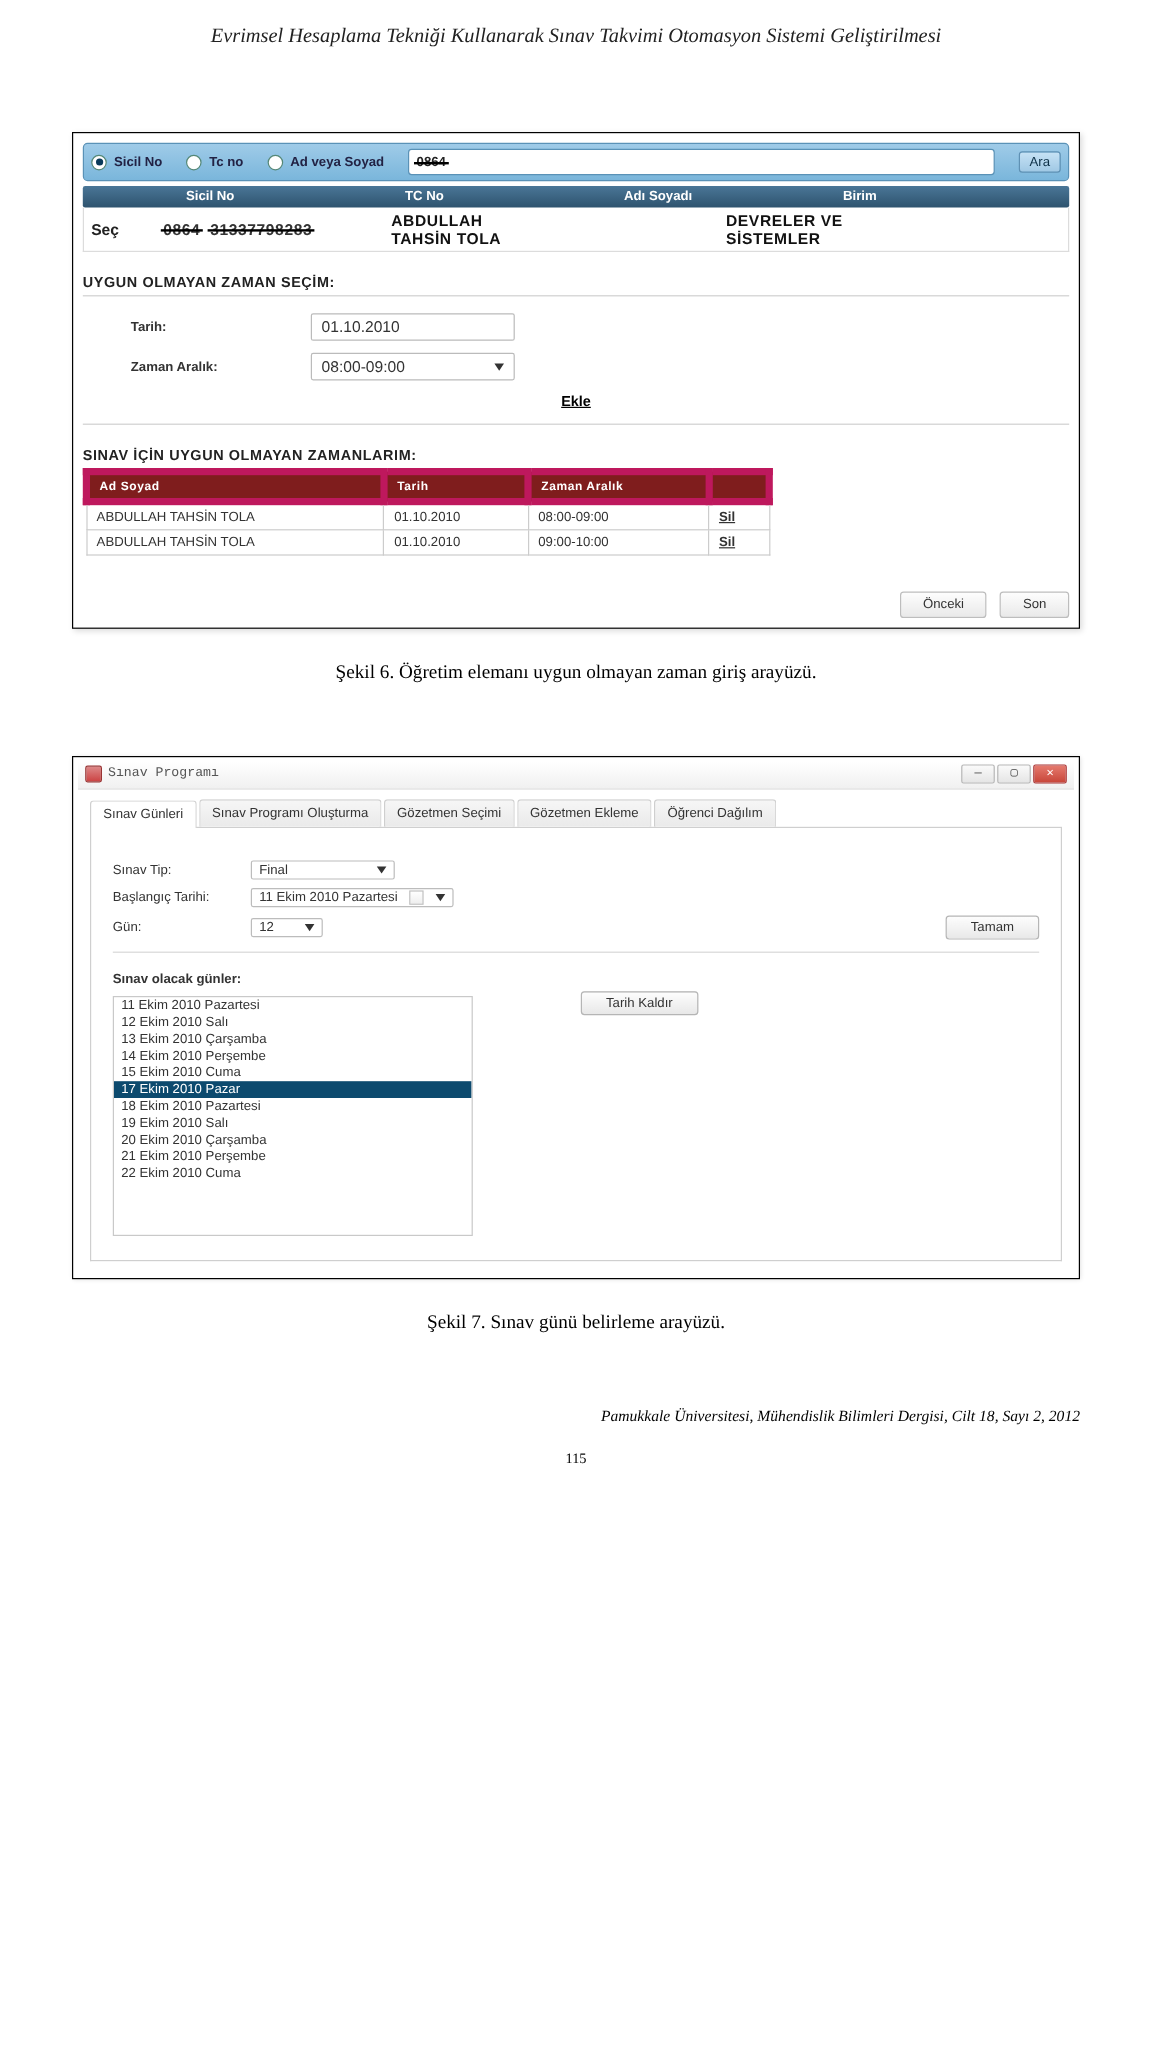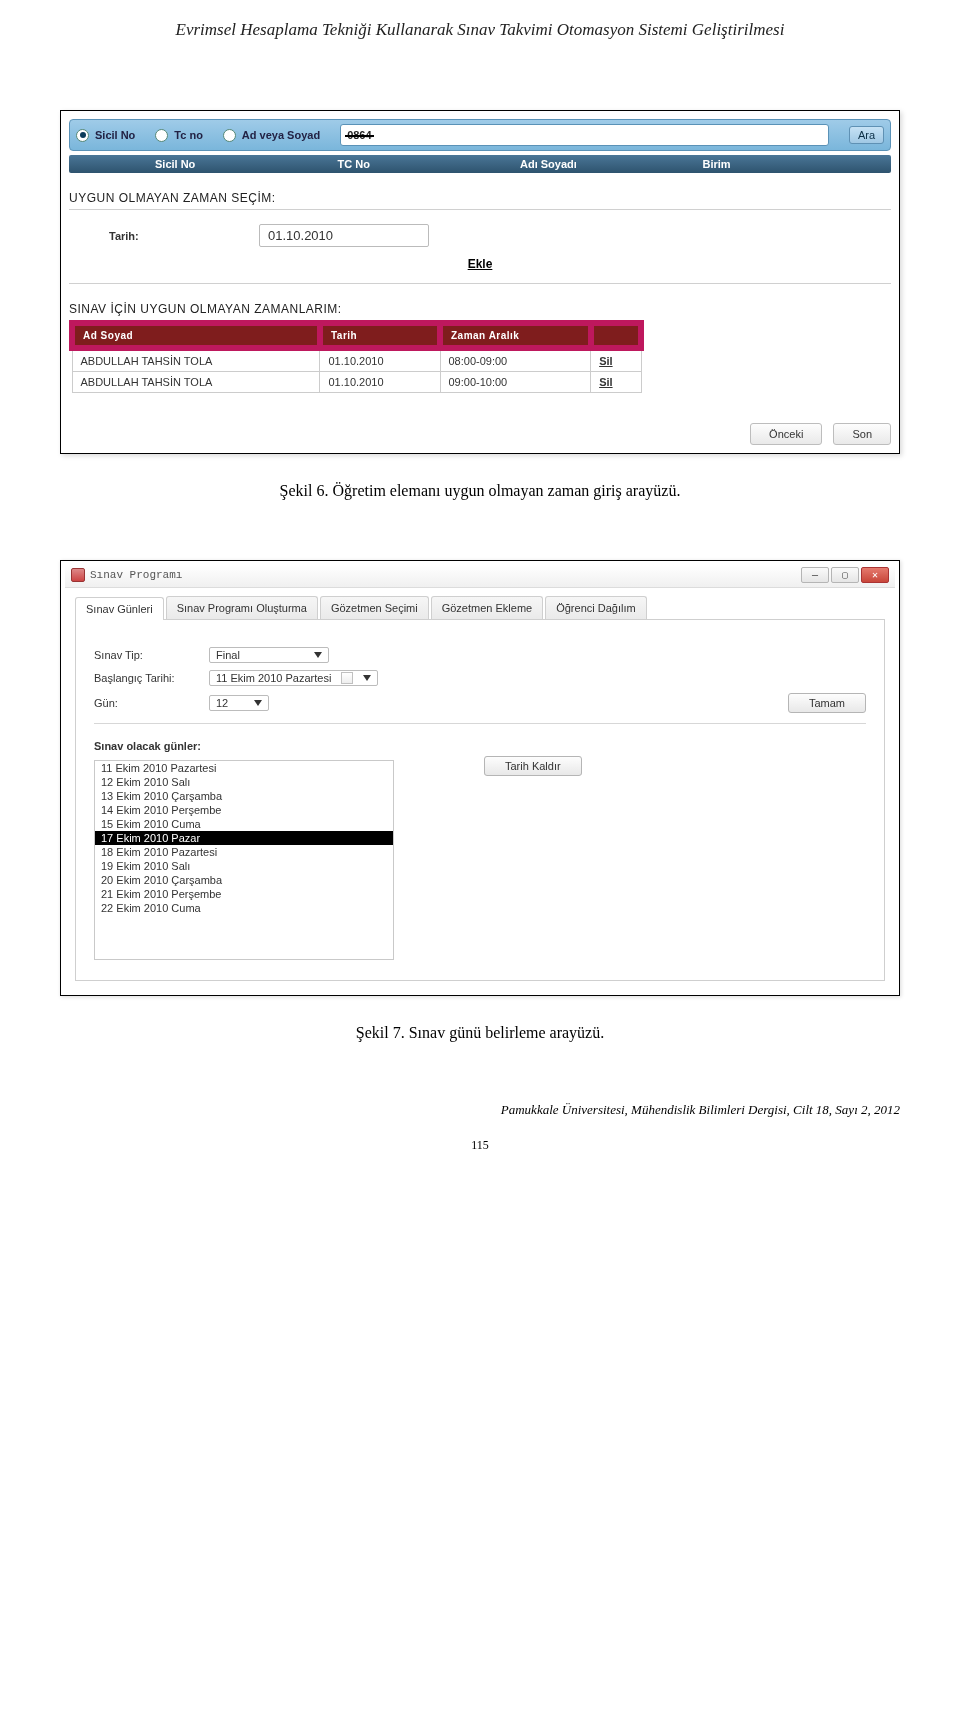--- a/index.html
+++ b/index.html
@@ -95,21 +95,21 @@
     border: 1px solid #dcdcdc; border-top: none;
     padding: 3px 6px;
     font-size: 13px;
   }
   .result-row .sec { flex: 0 0 60px; font-weight: bold; color:#222; }
   .result-row .ids { flex: 0 0 190px; font-weight: bold; letter-spacing: 0.5px; }
   .result-row .name { flex: 1; font-weight: 900; letter-spacing: 0.5px; color:#111; }
   .result-row .birim { flex: 1; font-weight: 900; letter-spacing: 0.5px; color:#111; }
 
   .section-title {
-    font-weight: normal; font-size: 12px; letter-spacing: .5px;
+    font-weight: bold; font-size: 12px; letter-spacing: .5px;
     margin: 18px 0 4px;
     color: #222;
   }
   .hr-light { height: 1px; background:#d0d0d0; margin-bottom: 14px; }
 
   .field-row {
     display: flex; align-items: center;
     margin: 10px 0;
   }
   .field-label { width: 150px; font-weight: bold; color:#333; font-size:11px; }
@@ -208,21 +208,21 @@
     padding:3px 20px; border-radius:3px; font-size:11px;margin-left:30px;
   }
   .hr7 { height:1px; background:#d7d7d7; margin: 10px 0 16px; }
   .sec7 { font-weight:bold; margin-bottom:8px; }
   .list7 {
     border:1px solid #c9c9c9; background:#fff;
     width: 300px; height: 200px; overflow:hidden;
     font-size:11px;
   }
   .list7 div { padding: 1px 6px; white-space:nowrap; }
-  .list7 .sel { background:#000000; color:#fff; }
+  .list7 .sel { background:#0c4a6e; color:#fff; }
   .side-btn { position:relative; display:inline-block; vertical-align:top; }
   .list-row { display:flex; align-items:flex-start; gap:60px; }
   .journal {
     text-align: right;
     font-style: italic;
     font-size: 13px;
     margin-top: 52px;
   }
   .pagenum { text-align:center; font-size:12px; margin-top:20px; }
 </style>
@@ -255,28 +255,50 @@
       </div>
 
       <div class="result-header">
         <span class="col1"></span>
         <span>Sicil No</span>
         <span>TC No</span>
         <span>Adı Soyadı</span>
         <span>Birim</span>
       </div>
 
+      <div class="result-row">
+        <span class="sec">Seç</span>
+        <span class="ids">
+          <span class="strike-through">0864</span>&nbsp;
+          <span class="strike-through">31337798283</span>
+        </span>
+        <span class="name">
+          <span>ABDULLAH</span><br>
+          <span>TAHSİN TOLA</span>
+        </span>
+        <span class="birim">
+          <span>DEVRELER VE</span><br>
+          <span>SİSTEMLER</span>
+        </span>
+      </div>
 
       <div class="section-title">UYGUN OLMAYAN ZAMAN SEÇİM:</div>
       <div class="hr-light"></div>
 
       <div style="padding-left:40px;">
         <div class="field-row">
           <span class="field-label">Tarih:</span>
           <span class="text-input">01.10.2010</span>
+        </div>
+        <div class="field-row">
+          <span class="field-label">Zaman Aralık:</span>
+          <span class="dropdown">
+            <span>08:00-09:00</span>
+            <span class="tri-down"></span>
+          </span>
         </div>
       </div>
 
       <div class="ekle-row"><span class="link-btn">Ekle</span></div>
       <div class="hr-light"></div>
 
       <div class="section-title">SINAV İÇİN UYGUN OLMAYAN ZAMANLARIM:</div>
 
       <table class="inv-times">
         <thead>

